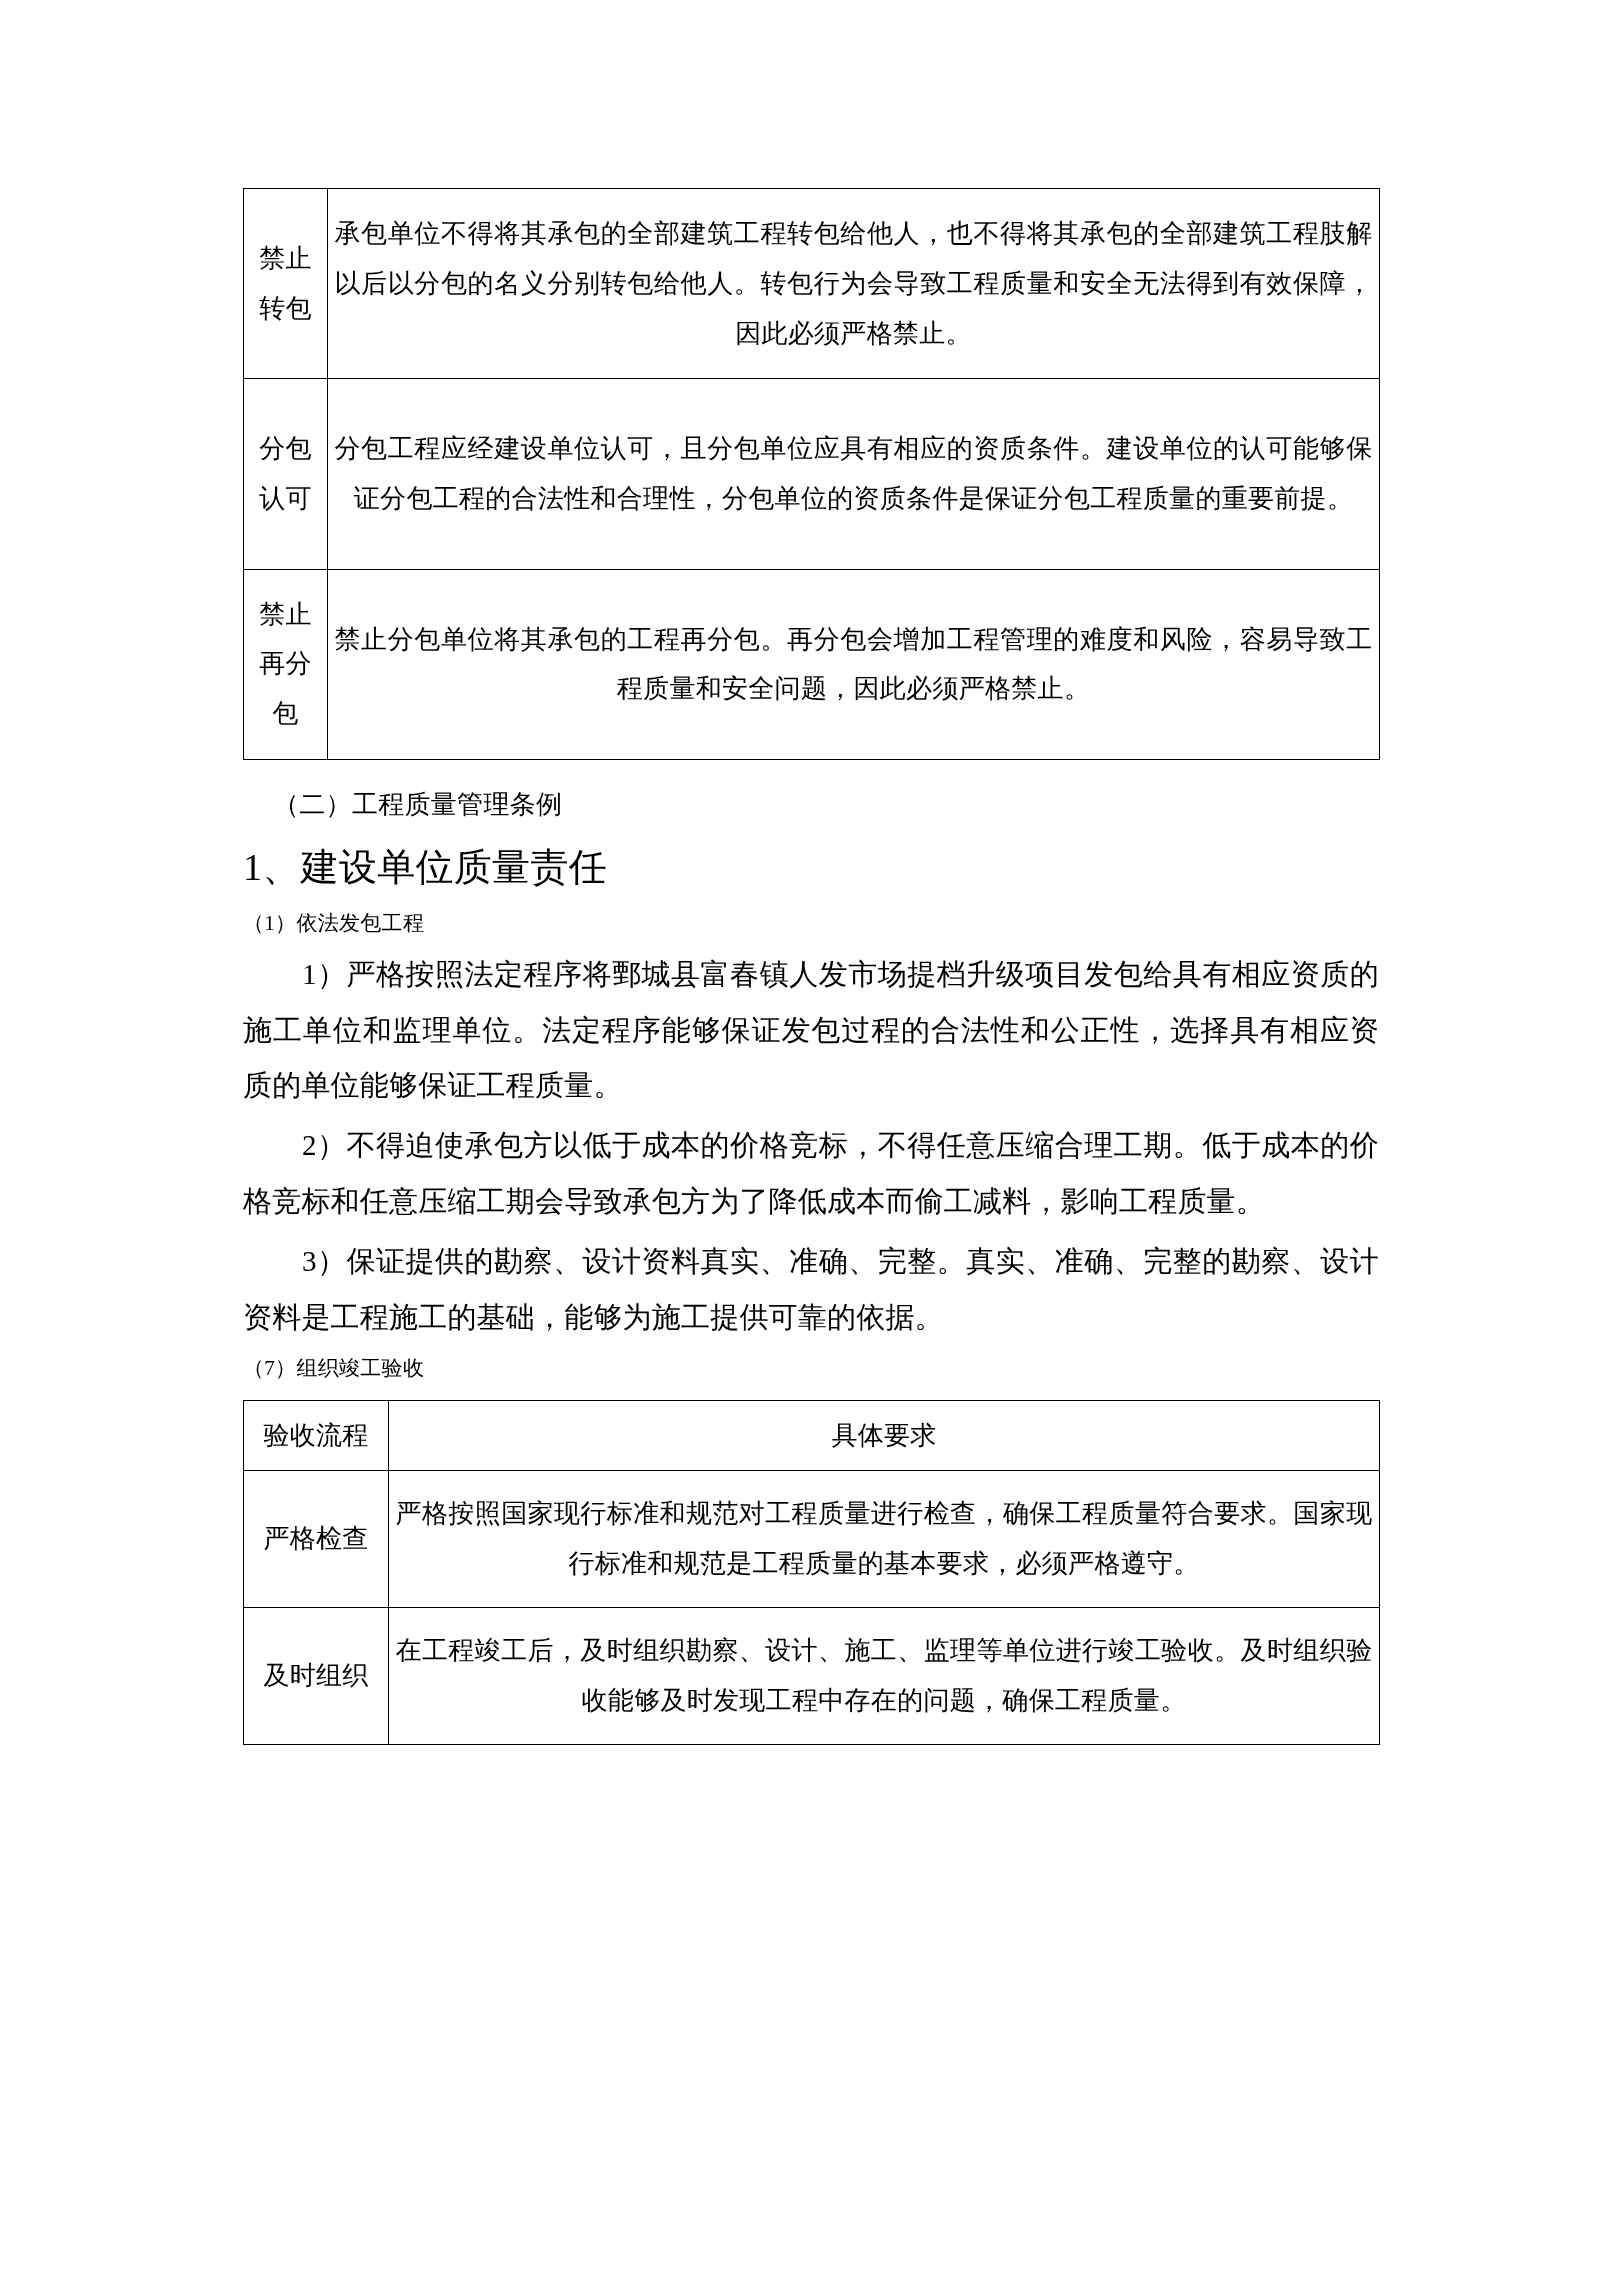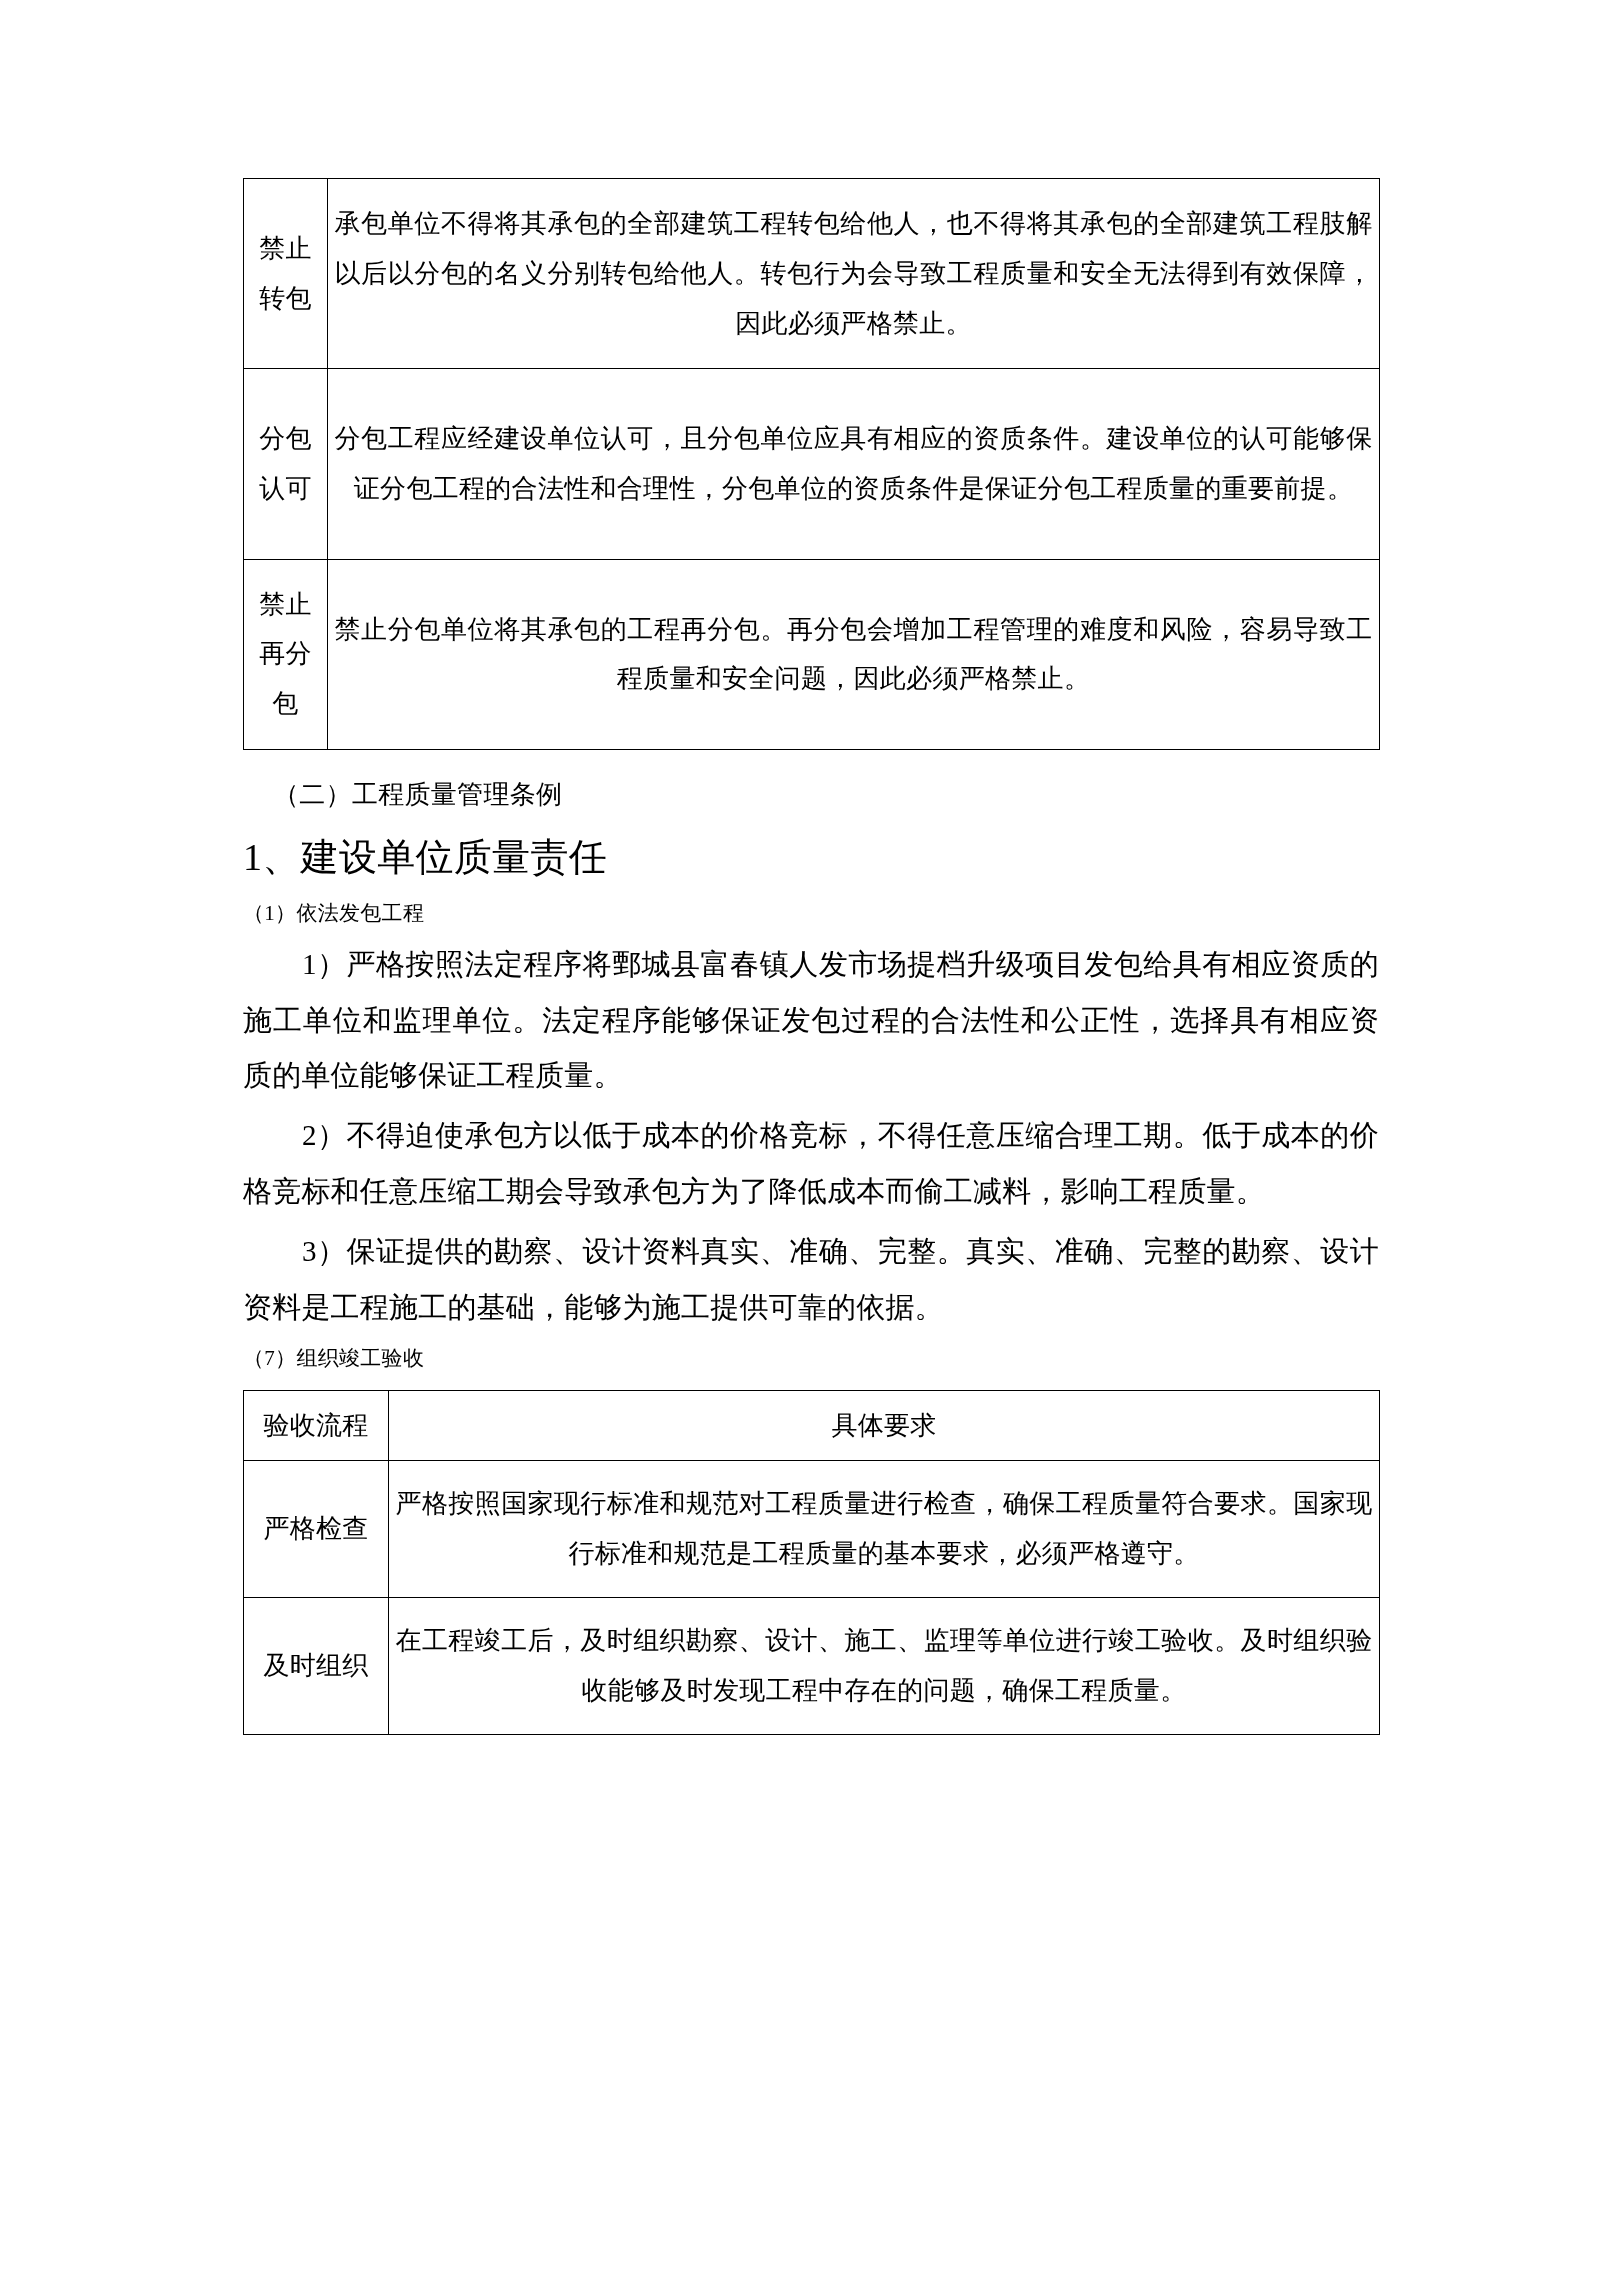--- a/index.html
+++ b/index.html
@@ -16,21 +16,21 @@
     position: relative;
     width: 1623px;
     height: 2295px;
     background: #ffffff;
     box-sizing: border-box;
     overflow: hidden;
   }
   .content {
     position: absolute;
     left: 243px;
-    top: 178px;
+    top: 188px;
     width: 1136px;
   }
 
   
   table.doc-table {
     border-collapse: collapse;
     width: 1136px;
     table-layout: fixed;
     margin: 0;
   }

